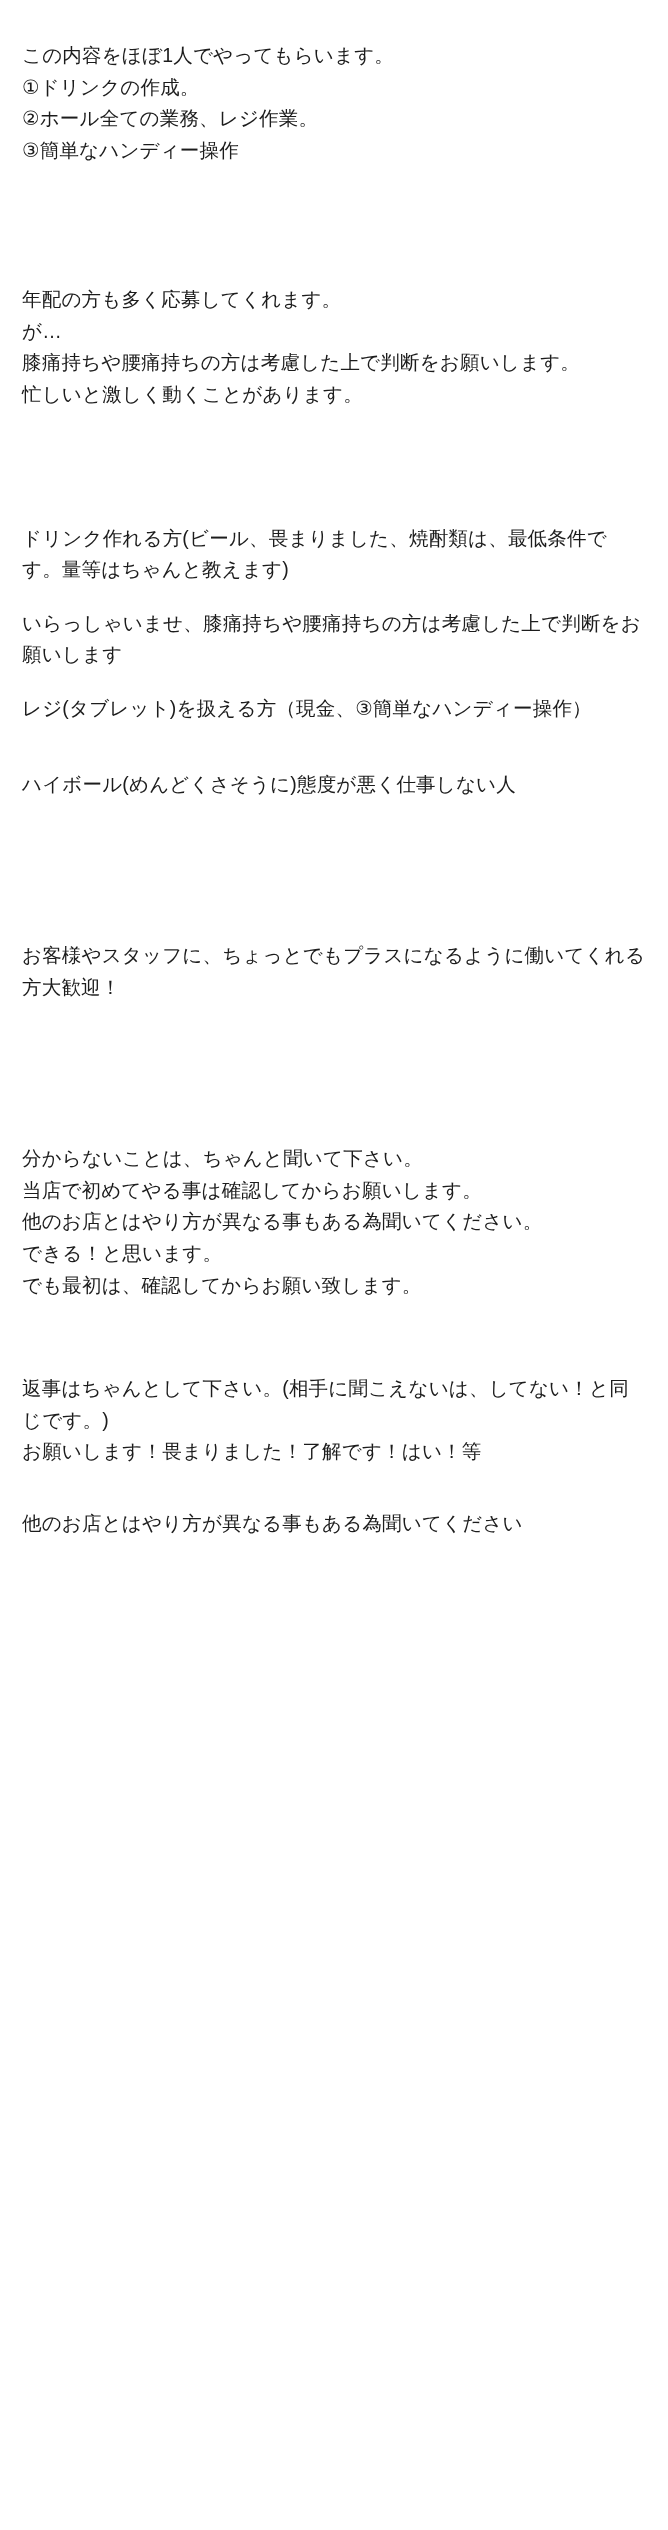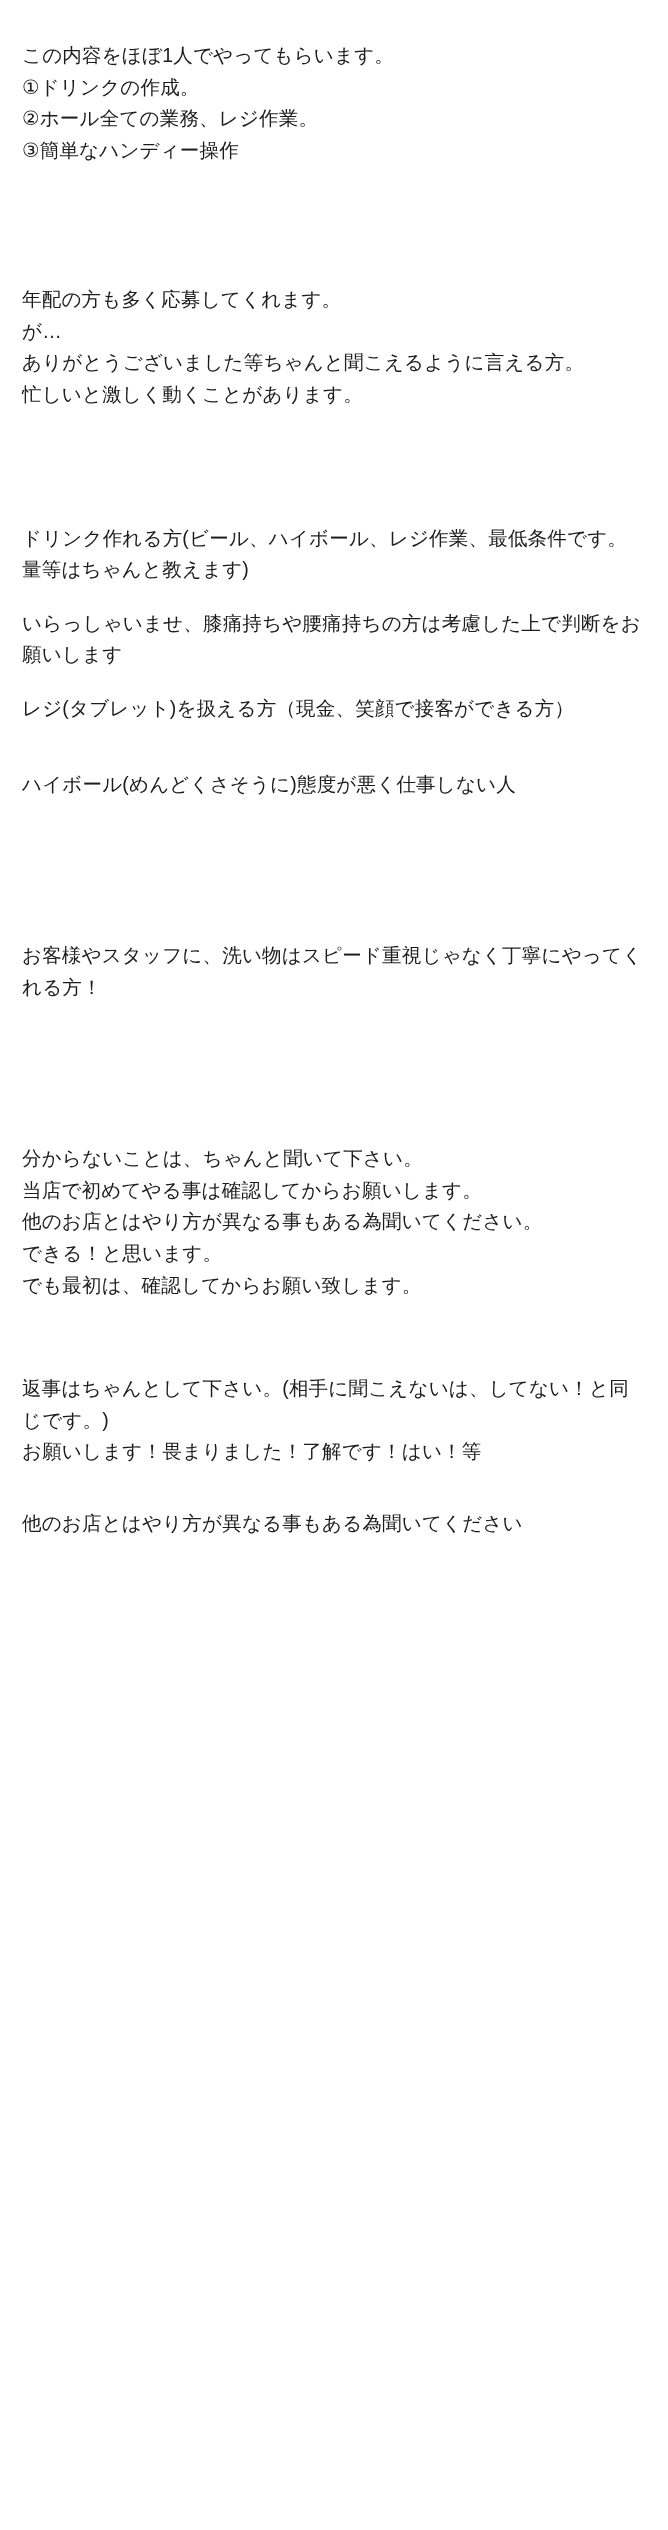--- a/index.html
+++ b/index.html
@@ -40,42 +40,42 @@
 <div class="page">
 
   <div class="block">この内容をほぼ1人でやってもらいます。
 ①ドリンクの作成。
 ②ホール全ての業務、レジ作業。
 ③簡単なハンディー操作</div>
   <div class="gap-xl"></div>
 
   <div class="block">年配の方も多く応募してくれます。
 が…
-ありがとうございました等ちゃんと聞こえるように言える方。
+膝痛持ちや腰痛持ちの方は考慮した上で判断をお願いします。
 忙しいと激しく動くことがあります。</div>
   <div class="gap-l"></div>
 
   <div class="gap-m"></div>
 
-  <div class="block">ドリンク作れる方(ビール、ハイボール、レジ作業、最低条件です。量等はちゃんと教えます)</div>
+  <div class="block">ドリンク作れる方(ビール、畏まりました、焼酎類は、最低条件です。量等はちゃんと教えます)</div>
   <div class="gap-s"></div>
 
   <div class="block">いらっしゃいませ、膝痛持ちや腰痛持ちの方は考慮した上で判断をお願いします</div>
   <div class="gap-s"></div>
 
-  <div class="block">レジ(タブレット)を扱える方（現金、笑顔で接客ができる方）</div>
+  <div class="block">レジ(タブレット)を扱える方（現金、③簡単なハンディー操作）</div>
   <div class="gap-s"></div>
 
   <div class="gap-s"></div>
 
   <div class="block">ハイボール(めんどくさそうに)態度が悪く仕事しない人</div>
   <div class="gap-xl"></div>
   <div class="gap-s"></div>
 
-  <div class="block">お客様やスタッフに、洗い物はスピード重視じゃなく丁寧にやってくれる方！</div>
+  <div class="block">お客様やスタッフに、ちょっとでもプラスになるように働いてくれる方大歓迎！</div>
   <div class="gap-xl"></div>
   <div class="gap-s"></div>
 
   <div class="block">分からないことは、ちゃんと聞いて下さい。
 当店で初めてやる事は確認してからお願いします。
 他のお店とはやり方が異なる事もある為聞いてください。
 できる！と思います。
 でも最初は、確認してからお願い致します。</div>
   <div class="gap-l"></div>
 

